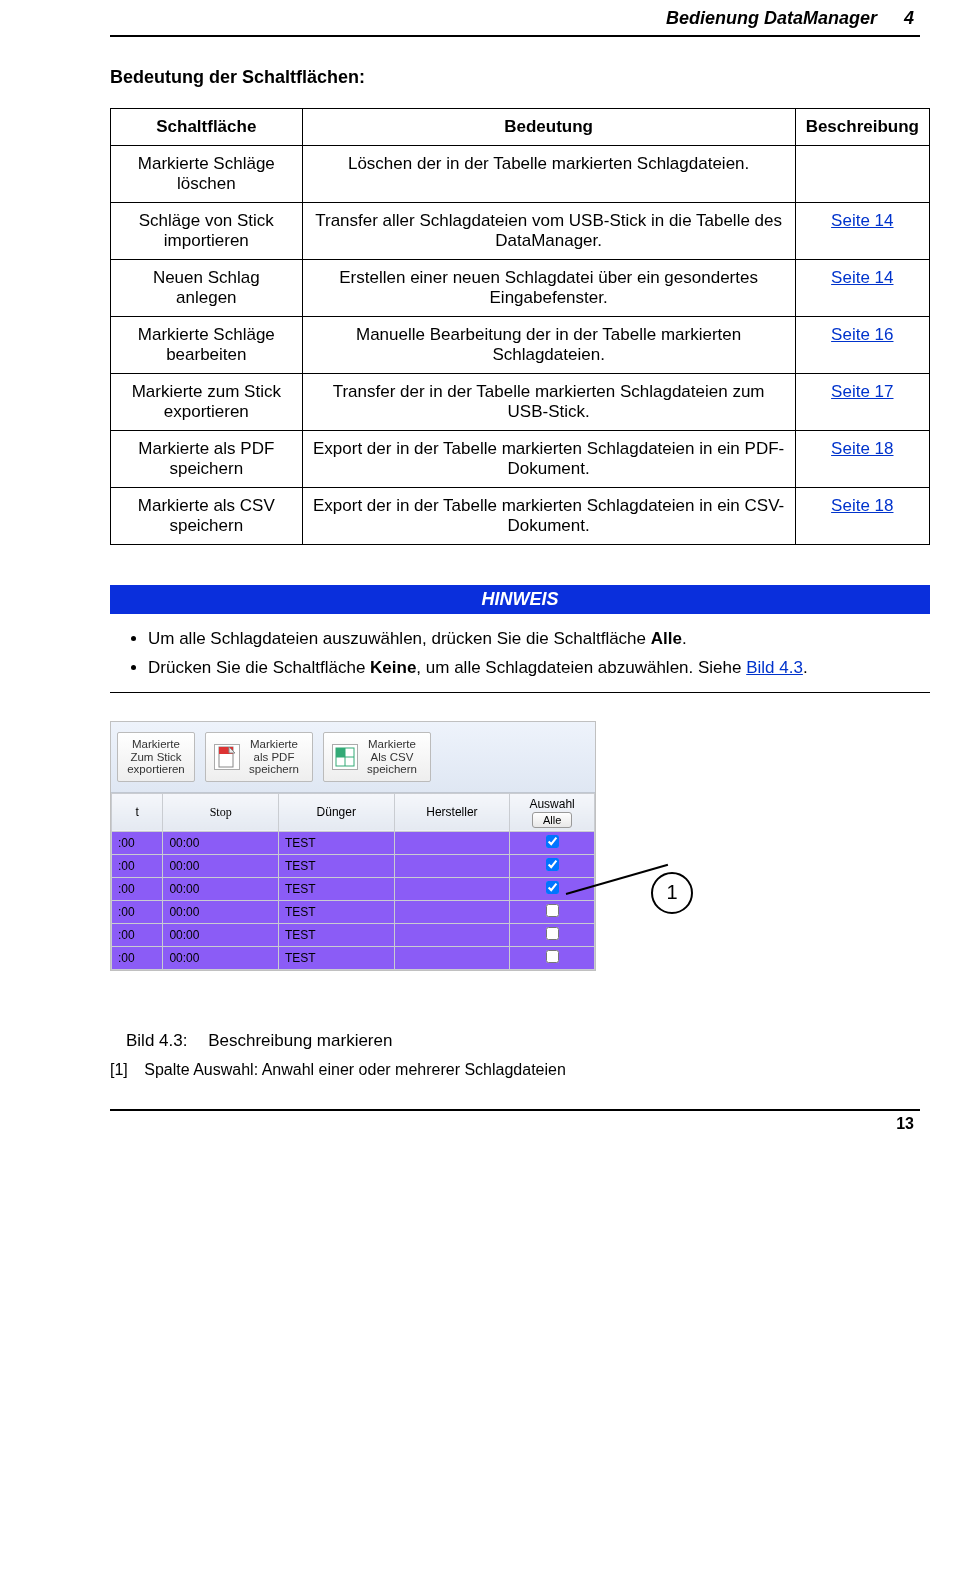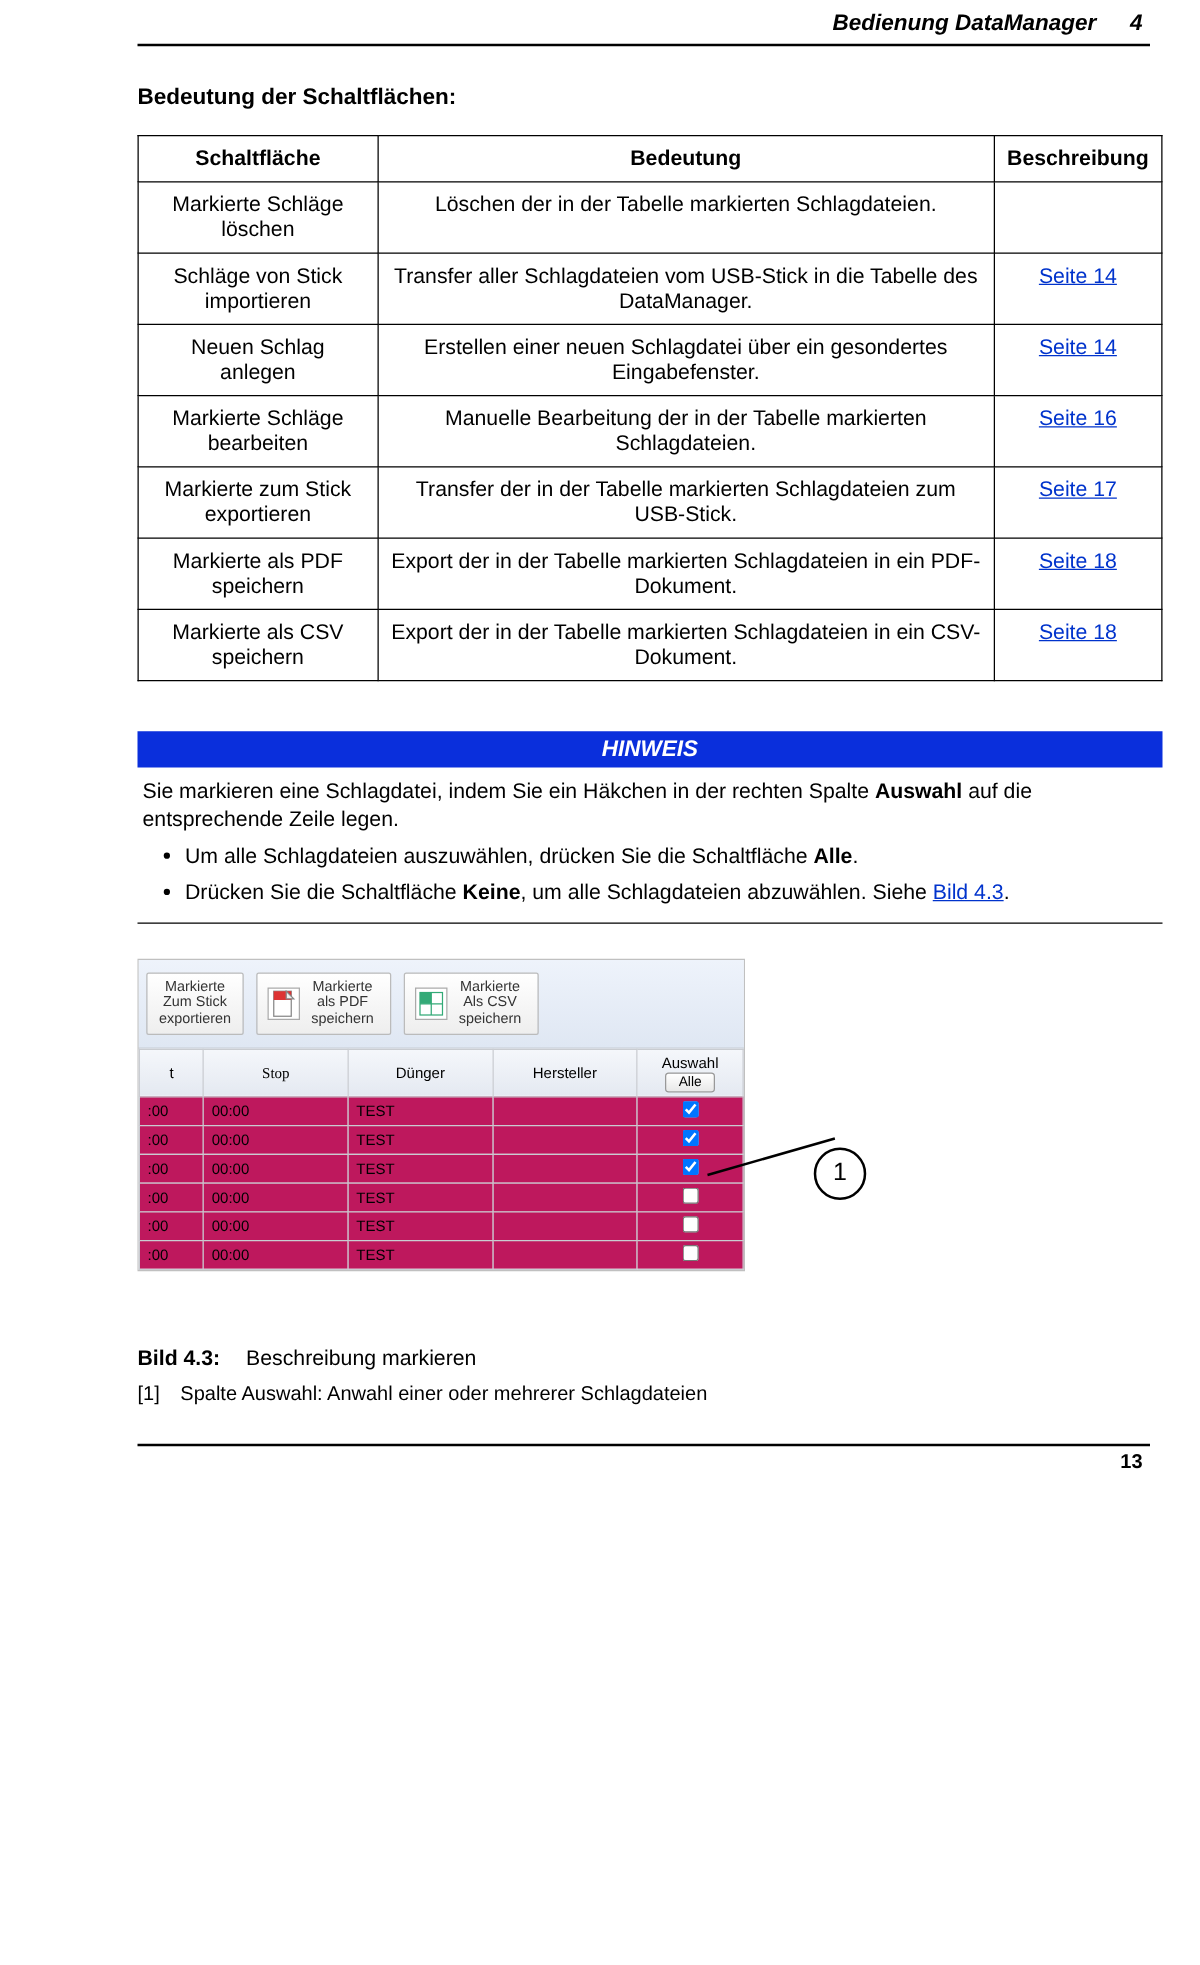--- a/index.html
+++ b/index.html
@@ -135,21 +135,21 @@
   }
   .shot table.grid {
     border-collapse: collapse;
     width: 100%;
     background: #fff;
   }
   .shot table.grid th, .shot table.grid td {
     border: 1px solid #c9ccd1;
     padding: 3px 6px;
     text-align: left;
-    background: #be185d;
+    background: #8b5cf6;
     font-size: 12px;
     height: 23px;
   }
   .shot table.grid th {
     background: linear-gradient(#f5f7fb,#e4e9f1);
     text-align: center;
     font-weight: normal;
     vertical-align: middle;
   }
   .shot table.grid .c1 { width: 40px; }
@@ -196,22 +196,23 @@
     width: 122px;
     height: 2px;
     background: #000;
     transform-origin: left center;
   }
 
   .caption {
     margin-bottom: 10px;
   }
   .caption .cap-label {
-    font-weight: bold;
+    font-weight: normal;
     margin-right: 16px;
+    margin-left: 16px;
   }
   .legend {
     font-size: 16px;
     margin-bottom: 6px;
   }
   .legend .num { margin-right: 12px; }
 
   .foot-rule {
     border-top: 2px solid #000;
     margin-top: 30px;
@@ -278,23 +279,20 @@
       <td>Markierte als CSV speichern</td>
       <td>Export der in der Tabelle markierten Schlagdateien in ein CSV-Dokument.</td>
       <td><a class="page-link">Seite 18</a></td>
     </tr>
   </tbody>
     </table>
 
   <div class="note-box">
     <div class="note-title">HINWEIS</div>
     <div class="note-body">
-      <p>
-        <span>Sie markieren eine Schlagdatei, indem Sie ein Häkchen in der rechten Spalte </span><span class="bold">Auswahl</span><span> auf die entsprechende Zeile legen.</span>
-      </p>
       <ul>
         <li>
           <span>Um alle Schlagdateien auszuwählen, drücken Sie die Schaltfläche </span><span class="bold">Alle</span><span>.</span>
         </li>
         <li>
           <span>Drücken Sie die Schaltfläche </span><span class="bold">Keine</span><span>, um alle Schlagdateien abzuwählen. Siehe </span><a class="see-link">Bild 4.3</a><span>.</span>
         </li>
       </ul>
     </div>
   </div>

